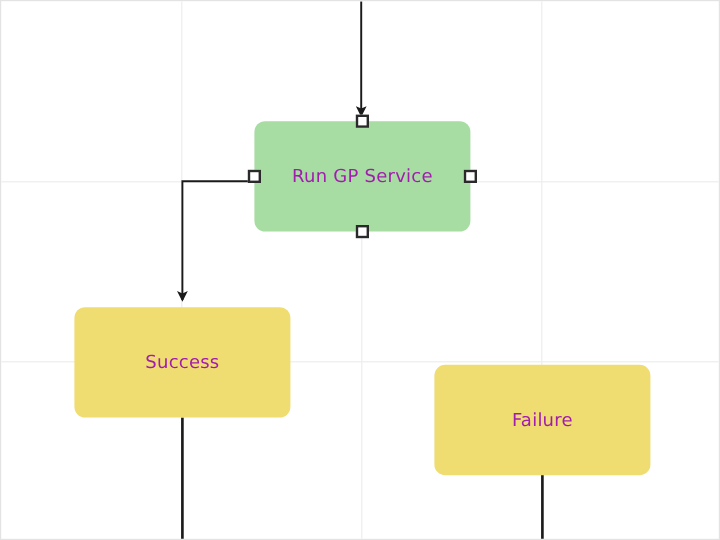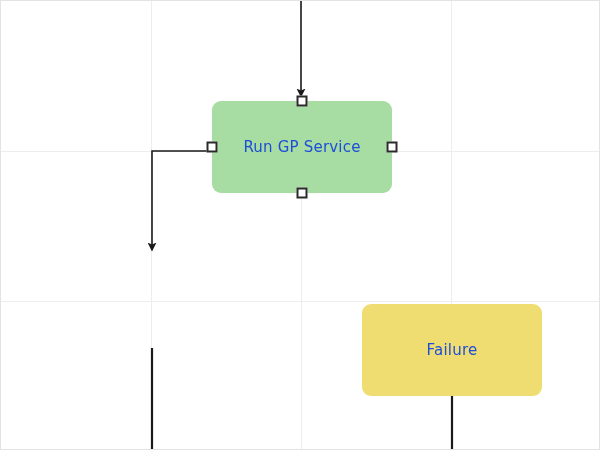--- a/index.html
+++ b/index.html
@@ -41,21 +41,21 @@
   .node {
     position: absolute;
     border-radius: 9px;
     display: flex;
     align-items: center;
     justify-content: center;
     box-sizing: border-box;
   }
   .node-label {
     font-size: 15px;
-    color: #1d4ed8;
+    color: #a21caf;
     letter-spacing: 0.2px;
     line-height: 1;
     white-space: nowrap;
     user-select: none;
   }
   .node.green { background: #a7dca2; }
   .node.yellow { background: #efdd71; }
 
   
   .port {
@@ -101,18 +101,21 @@
   </svg>
 
   <div class="node green" style="left:211px; top:100px; width:180px; height:92px;">
     <span class="node-label">Run GP Service</span>
     <span class="port top"></span>
     <span class="port right"></span>
     <span class="port bottom"></span>
     <span class="port left"></span>
   </div>
 
+  <div class="node yellow" style="left:61px; top:255px; width:180px; height:92px;">
+    <span class="node-label">Success</span>
+  </div>
 
   <div class="node yellow" style="left:361px; top:255px; width:180px; height:92px;margin-top:48px;">
     <span class="node-label">Failure</span>
   </div>
 
 </div>
 
 </body></html>

